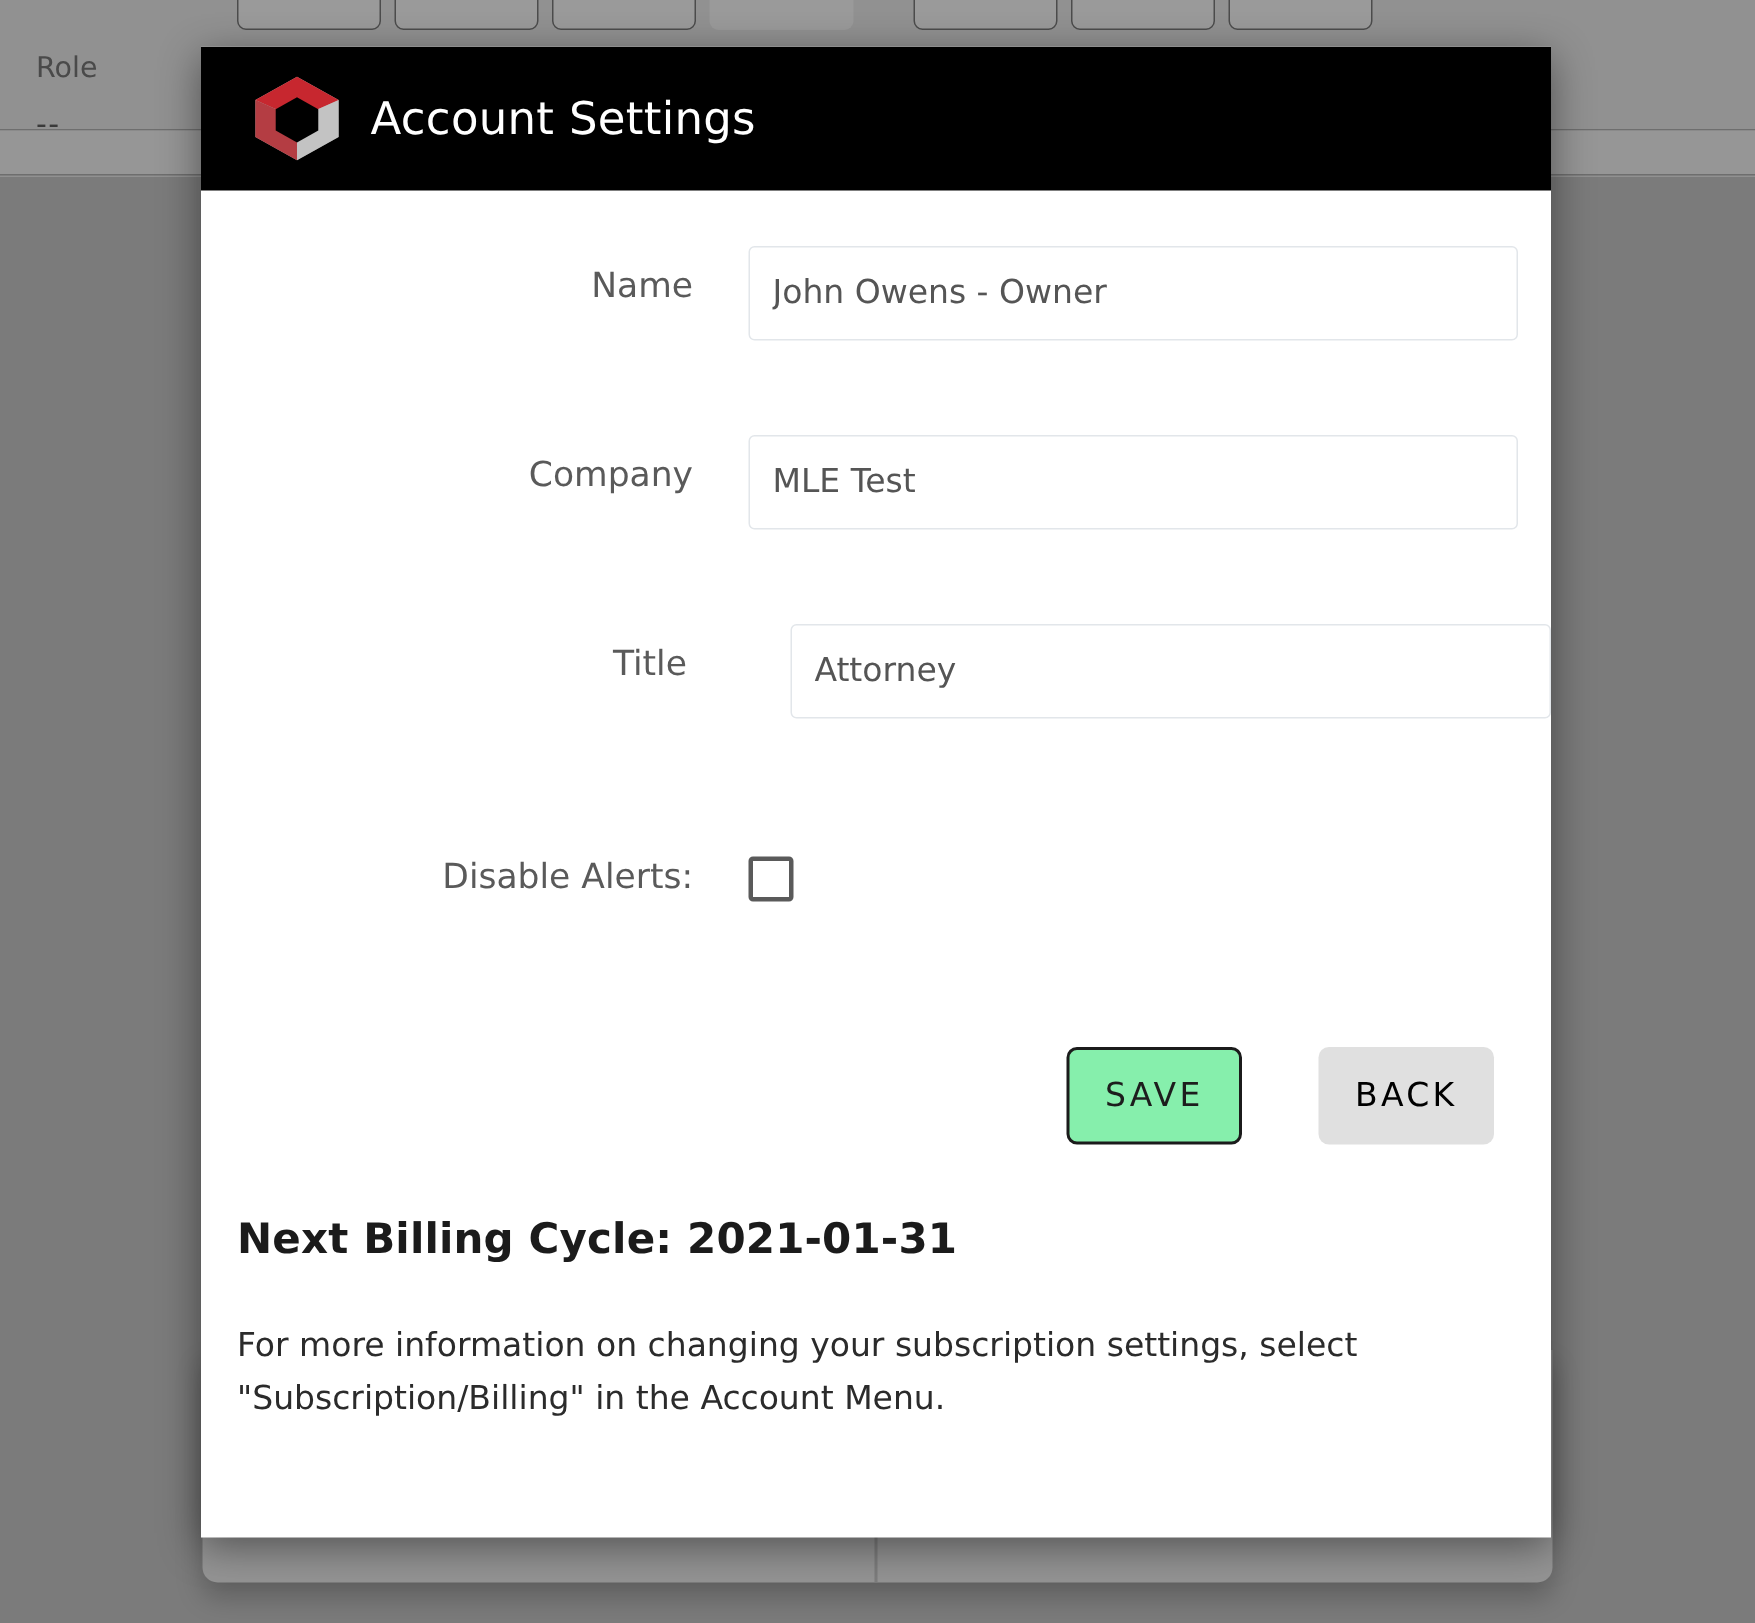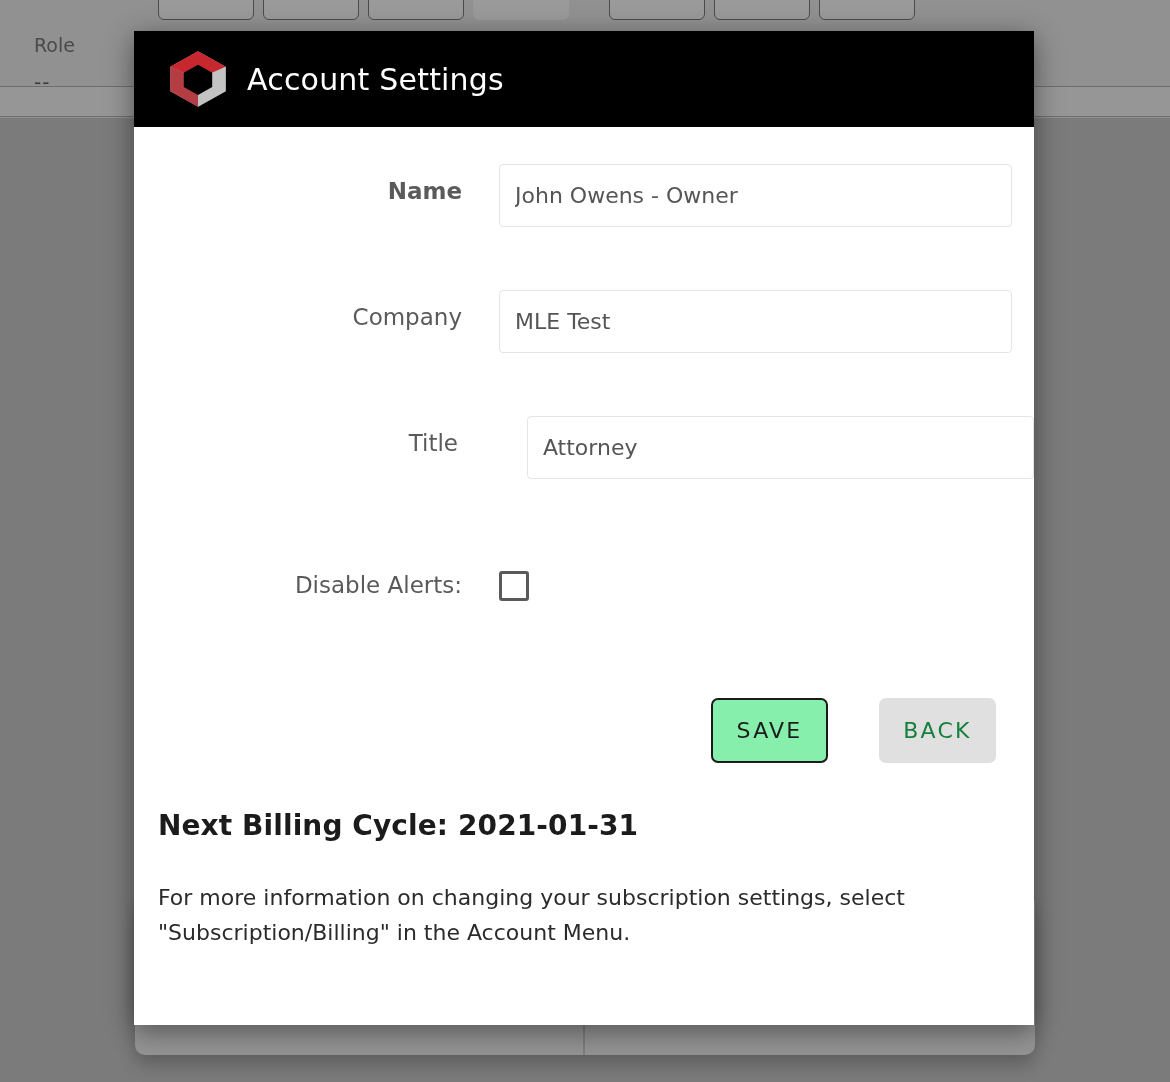--- a/index.html
+++ b/index.html
@@ -160,21 +160,21 @@
     font-size: 22px;
     font-family: "DejaVu Sans", sans-serif;
     padding: 0 15px;
     outline: none;
   }
   .row-name   { margin-top: 37px; }
   .row-company{ margin-top: 63px; }
   .row-title  { margin-top: 63px; gap: 32px; }
   .row-alerts { margin-top: 92px; align-items: center; }
 
-  .row-name .label   { padding-top: 14px; font-weight: bold; }
+  .row-name .label   { padding-top: 14px; }
   .row-company .label{ padding-top: 14px; }
   .row-title .label  { padding-top: 14px; }
 
   .checkbox {
     width: 30px;
     height: 30px;
     box-sizing: border-box;
     border: 3px solid #5a5a5a;
     border-radius: 3px;
     background: #ffffff;
@@ -204,21 +204,21 @@
     height: 65px;
     background: #86efac;
     border: 2px solid #1b1b1b;
     color: #1d1d1d;
   }
   .btn-back {
     width: 117px;
     height: 65px;
     background: #e0e0e0;
     border: none;
-    color: #15803d;
+    color: #000000;
   }
 
   .sub-block {
     padding-left: 24px;
     margin-top: 46px;
   }
   .sub-heading {
     font-size: 28px;
     font-weight: 700;
     color: #1b1b1b;
@@ -244,21 +244,21 @@
     <div class="bg-btn">+</div>
     <div class="bg-btn flat">↩</div>
   </div>
 
   <div class="bg-toolbar right">
     <div class="bg-btn">ALL</div>
     <div class="bg-btn">EDIT</div>
     <div class="bg-btn">ACT</div>
   </div>
 
-  <div class="bg-field" style="left:34px; top:34px;">
+  <div class="bg-field" style="left:24px; top:34px;">
     <div class="bg-label">Role</div>
     <div class="bg-value">--</div>
   </div>
 
   <div class="bg-rule" style="top:86px;"></div>
   <div class="bg-band" style="top:87px; height:29px;"></div>
   <div class="bg-rule" style="top:116px;"></div>
 
   <div class="bg-deep" style="top:118px;"></div>
 

